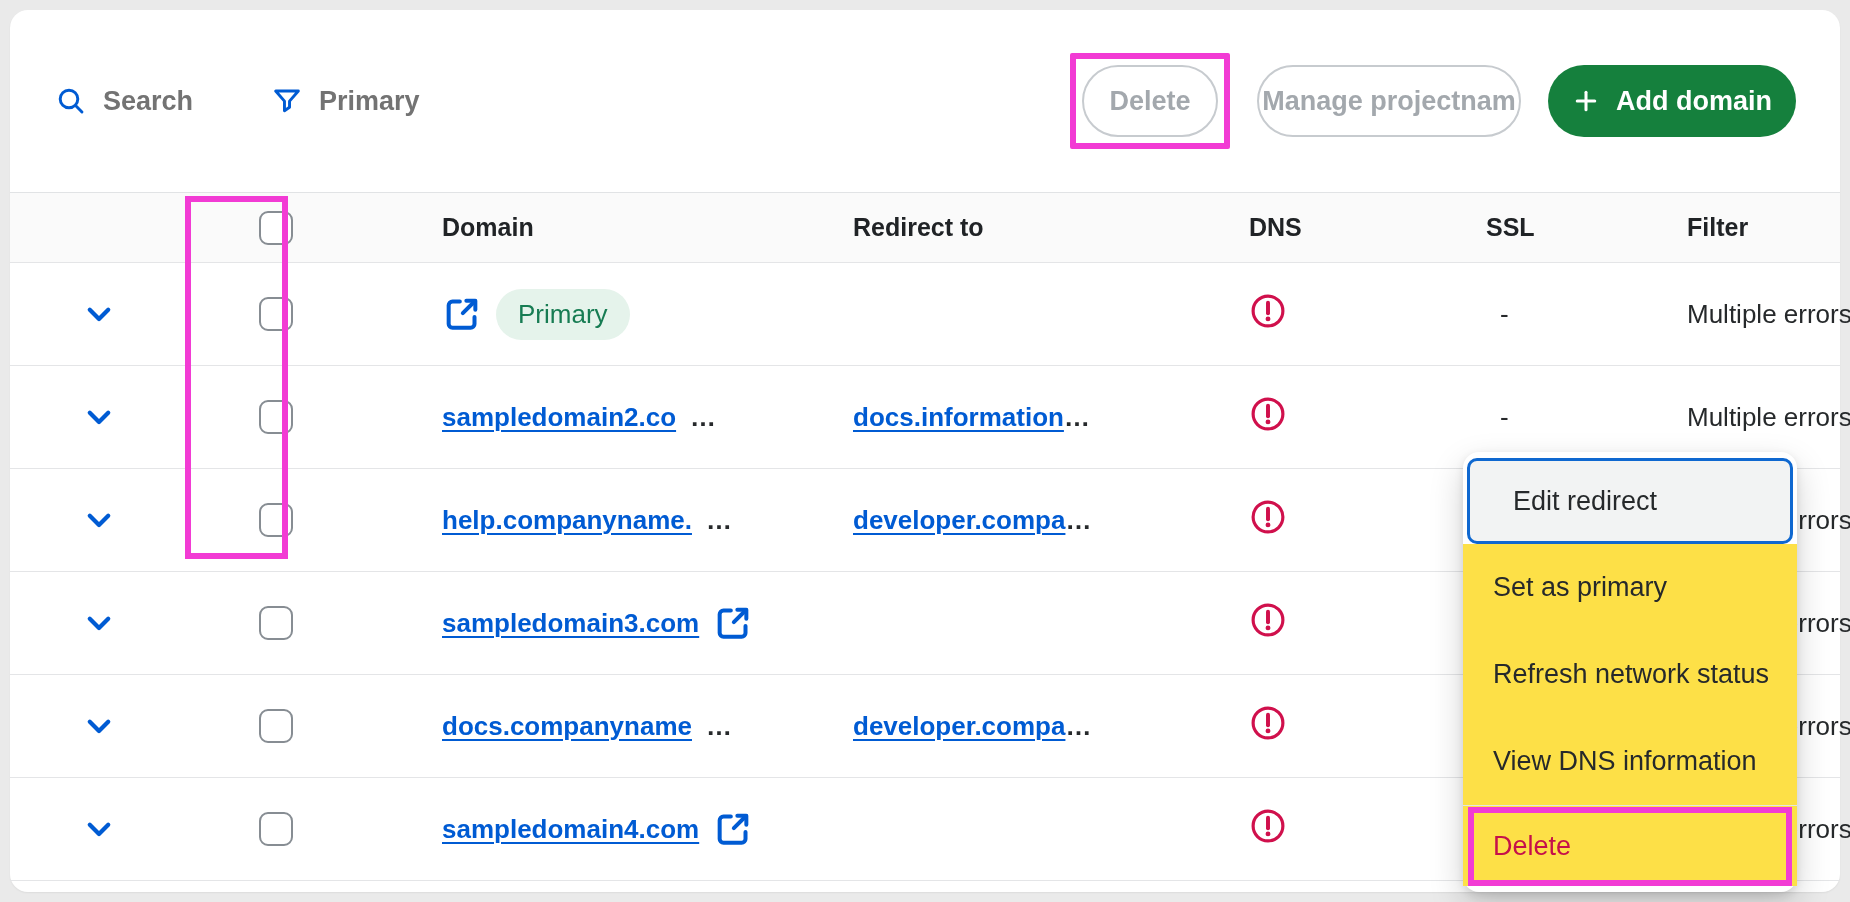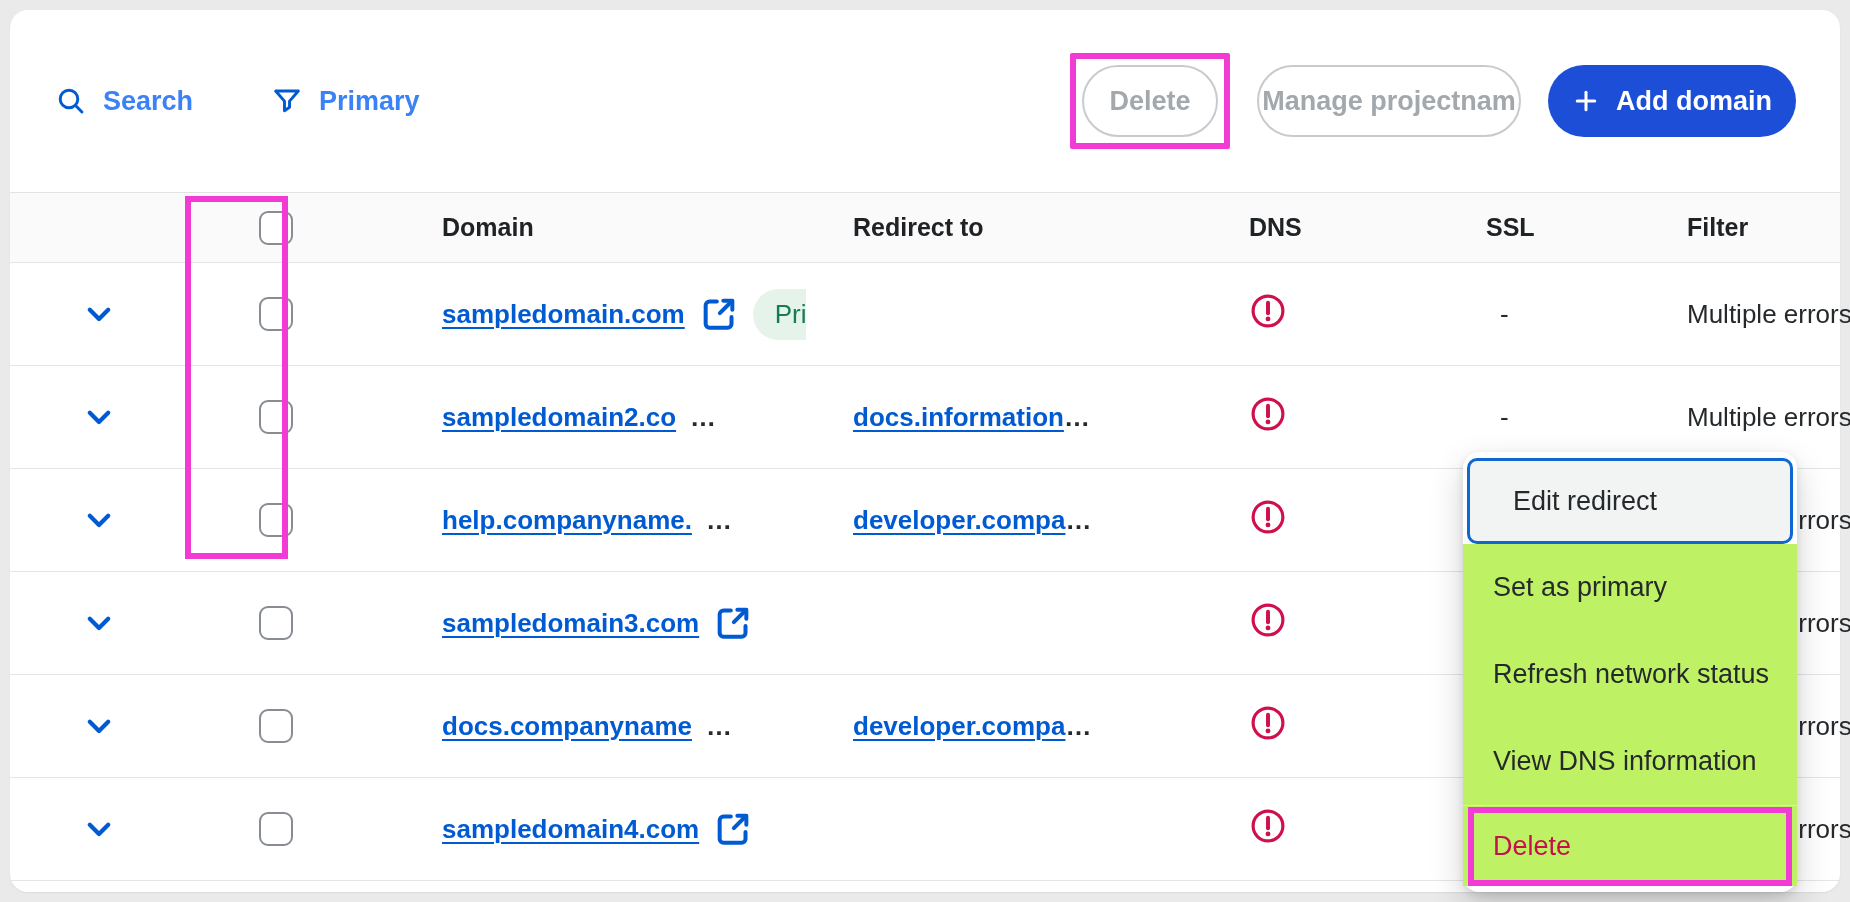--- a/index.html
+++ b/index.html
@@ -22,38 +22,38 @@
   
   .toolbar {
     height: 182px;
     display: flex; align-items: center;
     padding: 0 44px 0 45px;
   }
   .toolbar-left { display:flex; align-items:center; gap:78px; }
   .text-btn {
     display:flex; align-items:center; gap:16px;
     background:none; border:none; cursor:pointer;
-    color:#3b82f6; font-family:inherit;
+    color:#737373; font-family:inherit;
     font-size:27px; font-weight:700;
   }
   .toolbar-right { margin-left:auto; display:flex; align-items:center; gap:27px; }
   .btn {
     font-family:inherit; font-size:27px; font-weight:700;
     height:72px; border-radius:999px;
     display:inline-flex; align-items:center; justify-content:center;
     cursor:pointer;
   }
   .btn-disabled {
     background:#ffffff; color:#a3a8ad;
     border:2px solid #c7cbcf;
   }
   .btn-delete { width:136px; }
   .btn-manage { width:264px; }
   .btn-primary {
-    background:#1d4ed8; color:#ffffff; border:none;
+    background:#15803d; color:#ffffff; border:none;
     width:248px; gap:16px;
   }
   .annotation {
     border:6px solid #f23bd4;
   }
   .delete-annotation { padding:6px; border-radius:2px; }
 
   
   .tbl { width:100%; }
   .trow {
@@ -107,21 +107,21 @@
     position:absolute; left:1453px; top:442px;
     width:334px; height:440px;
     background:#ffffff; border-radius:16px;
     box-shadow:0 3px 8px rgba(0,0,0,.1), 0 14px 34px rgba(0,0,0,.18);
     padding-top:6px;
     z-index:5;
   }
   .menu-item {
     height:87px; display:flex; align-items:center;
     padding-left:30px; font-size:27px; color:#26292b; cursor:pointer;
-    background:#bef264; border:none; width:100%; text-align:left;
+    background:#fde047; border:none; width:100%; text-align:left;
     font-family:inherit;
   }
   .menu-item-focused {
     height:86px; width:326px; margin:0 4px;
     background:#f2f3f3;
     border:3px solid #0f68d0; border-radius:10px;
     padding-left:43px;
   }
   .menu-divider { height:1px; background:#e3e4e6; width:100%; }
   .menu-item-delete { color:#c5104a; height:80px; }
@@ -193,21 +193,20 @@
         <button class="chev-btn">
           <svg width="34" height="34" viewBox="0 0 24 24" fill="none" stroke="#005bd3" stroke-width="3" stroke-linecap="round" stroke-linejoin="round">
                 <polyline points="5.5,9 12,15.5 18.5,9"></polyline>
               </svg>
         </button>
       </div>
       <div class="cell cell-check">
             <div class="checkbox"></div>
           </div>
       <div class="cell domain-cell">
-        <span class="link">sampledomain.com</span>
         <span style="display:flex">
           <svg width="40" height="40" viewBox="0 0 24 24" fill="none" stroke="#005bd3" stroke-width="2.4" stroke-linecap="round" stroke-linejoin="round">
                 <path d="M19.5 13.8V18a2.3 2.3 0 0 1-2.3 2.3H6.3A2.3 2.3 0 0 1 4 18V6.8a2.3 2.3 0 0 1 2.3-2.3h4.4"></path>
                 <path d="M12.5 11.5 19.8 4.2"></path>
                 <path d="M14.6 4h5.4v5.4"></path>
               </svg>
         </span>
         <span class="badge">Primary</span>
       </div>
       <div class="cell"></div>

